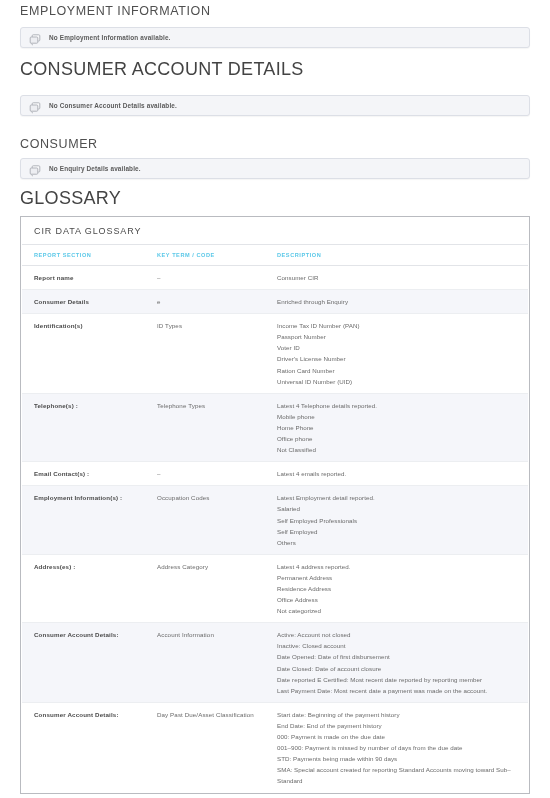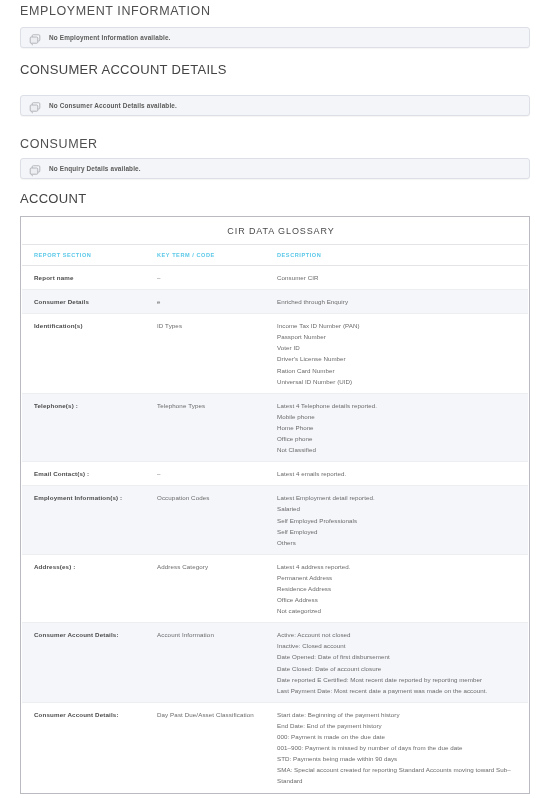--- a/index.html
+++ b/index.html
@@ -35,21 +35,21 @@
   .sec-h1 {
     font-size: 14.5px;
     font-weight: 400;
     letter-spacing: 0.3px;
     color: #434343;
     margin: 0;
     padding: 0;
     line-height: 17px;
   }
   .sec-h1.big {
-    font-size: 13px;
+    font-size: 18px;
   }
 
   
   .notice {
     position: relative;
     background: #f4f5f8;
     border: 1px solid #dcdfe6;
     border-radius: 3px;
     height: 21px;
     display: flex;
@@ -80,21 +80,20 @@
     padding: 1px;
   }
   .glossary-title {
     font-size: 9px;
     letter-spacing: 0.9px;
     color: #4a4a4a;
     font-weight: 400;
     padding: 8px 0 8px 12px;
     border-bottom: 1px solid #e2e4e8;
     background: #fff;
-    text-align: center;
   }
   table.glossary {
     width: 100%;
     border-collapse: collapse;
     table-layout: fixed;
   }
   table.glossary col.c1 { width: 135px; }
   table.glossary col.c2 { width: 120px; }
   table.glossary col.c3 { width: auto; }
 
@@ -184,21 +183,21 @@
       <svg width="13" height="12" viewBox="0 0 13 12" xmlns="http://www.w3.org/2000/svg">
         <rect x="3.2" y="0.8" width="7.6" height="6.2" rx="1" fill="#ffffff" stroke="#7b7f88" stroke-width="1"></rect>
         <rect x="1.2" y="3.0" width="7.6" height="6.2" rx="1" fill="#e9eaee" stroke="#7b7f88" stroke-width="1"></rect>
         <path d="M1.6 9.0 L4.0 11.2" stroke="#7b7f88" stroke-width="0.9" fill="none"></path>
       </svg>
     </span>
     <span class="notice-text">No Enquiry Details available.</span>
   </div>
 
   <div style="height:11px"></div>
-  <h1 class="sec-h1 big">ACCOUNT</h1>
+  <h1 class="sec-h1 big">GLOSSARY</h1>
 
   <div style="height:9px"></div>
   <div class="glossary-wrap">
     <div class="glossary-title">CIR DATA GLOSSARY</div>
     <table class="glossary">
       <colgroup>
           <col class="c1">
           <col class="c2">
           <col class="c3">
         </colgroup>

